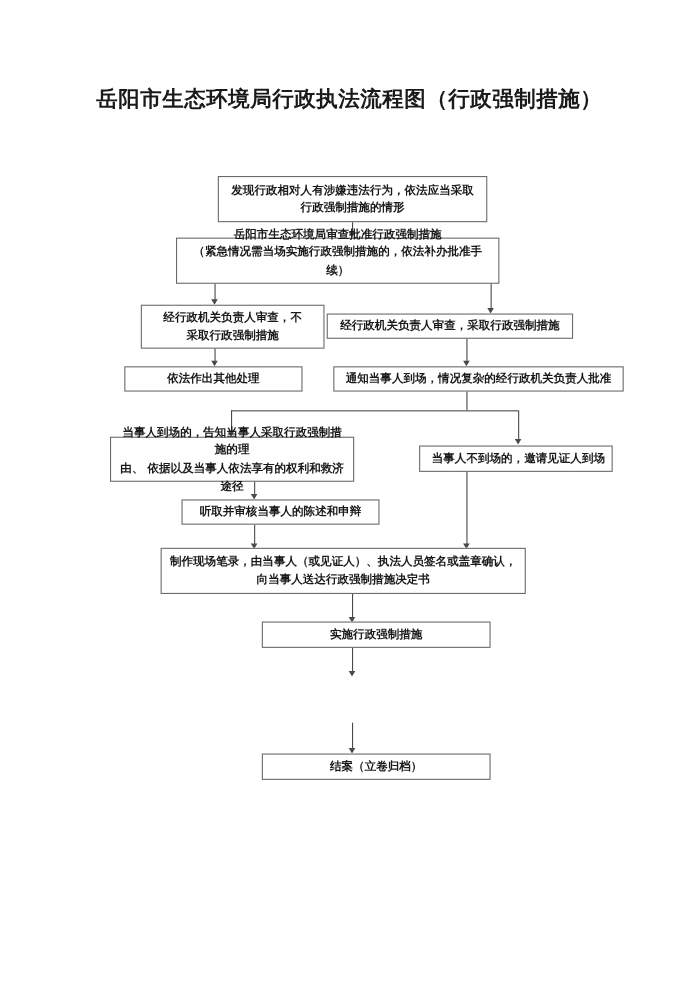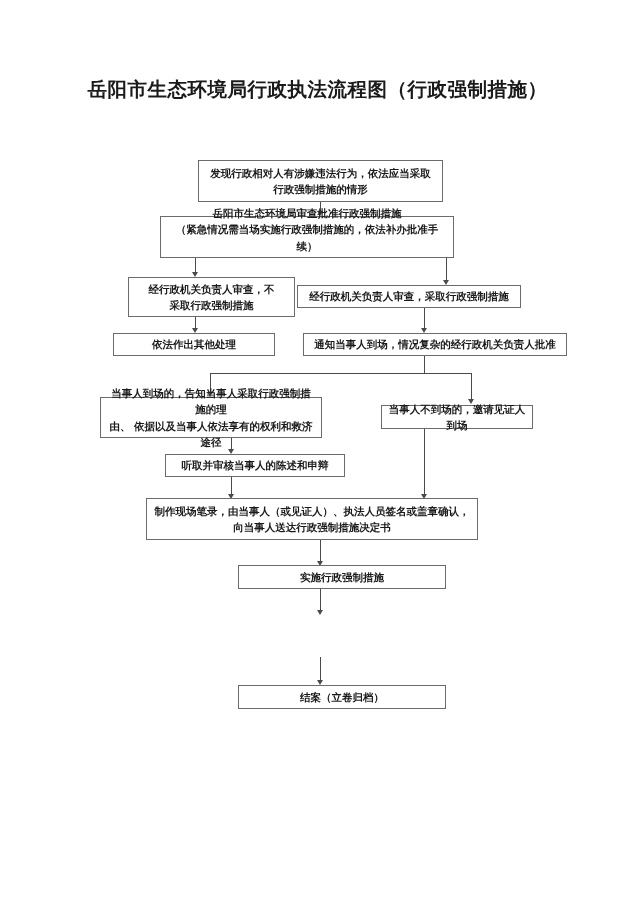--- a/index.html
+++ b/index.html
@@ -139,21 +139,21 @@
   <div class="vline" style="left:471px; top:373px; height:28px;"></div>
   <div class="arrow" style="left:468px; top:399px;"></div>
 
   <div class="box" style="left:100px; top:397px; width:222px; height:41px;">
     <span class="txt">
       <span>当事人到场的，告知当事人采取行政强制措施的理</span><br>
       <span>由、 依据以及当事人依法享有的权利和救济途径</span>
     </span>
   </div>
 
-  <div class="box" style="left:381px; top:405px; width:152px; height:24px;">
+  <div class="box" style="left:381px; top:405px; width:176px; height:24px;text-align:right;">
     <span class="txt">当事人不到场的，邀请见证人到场</span>
   </div>
 
   <div class="vline" style="left:231px; top:438px; height:14px;"></div>
   <div class="arrow" style="left:228px; top:449px;"></div>
 
   <div class="box" style="left:141px; top:454px; width:180px; height:23px;margin-left:24px;">
     <span class="txt">听取并审核当事人的陈述和申辩</span>
   </div>
 

